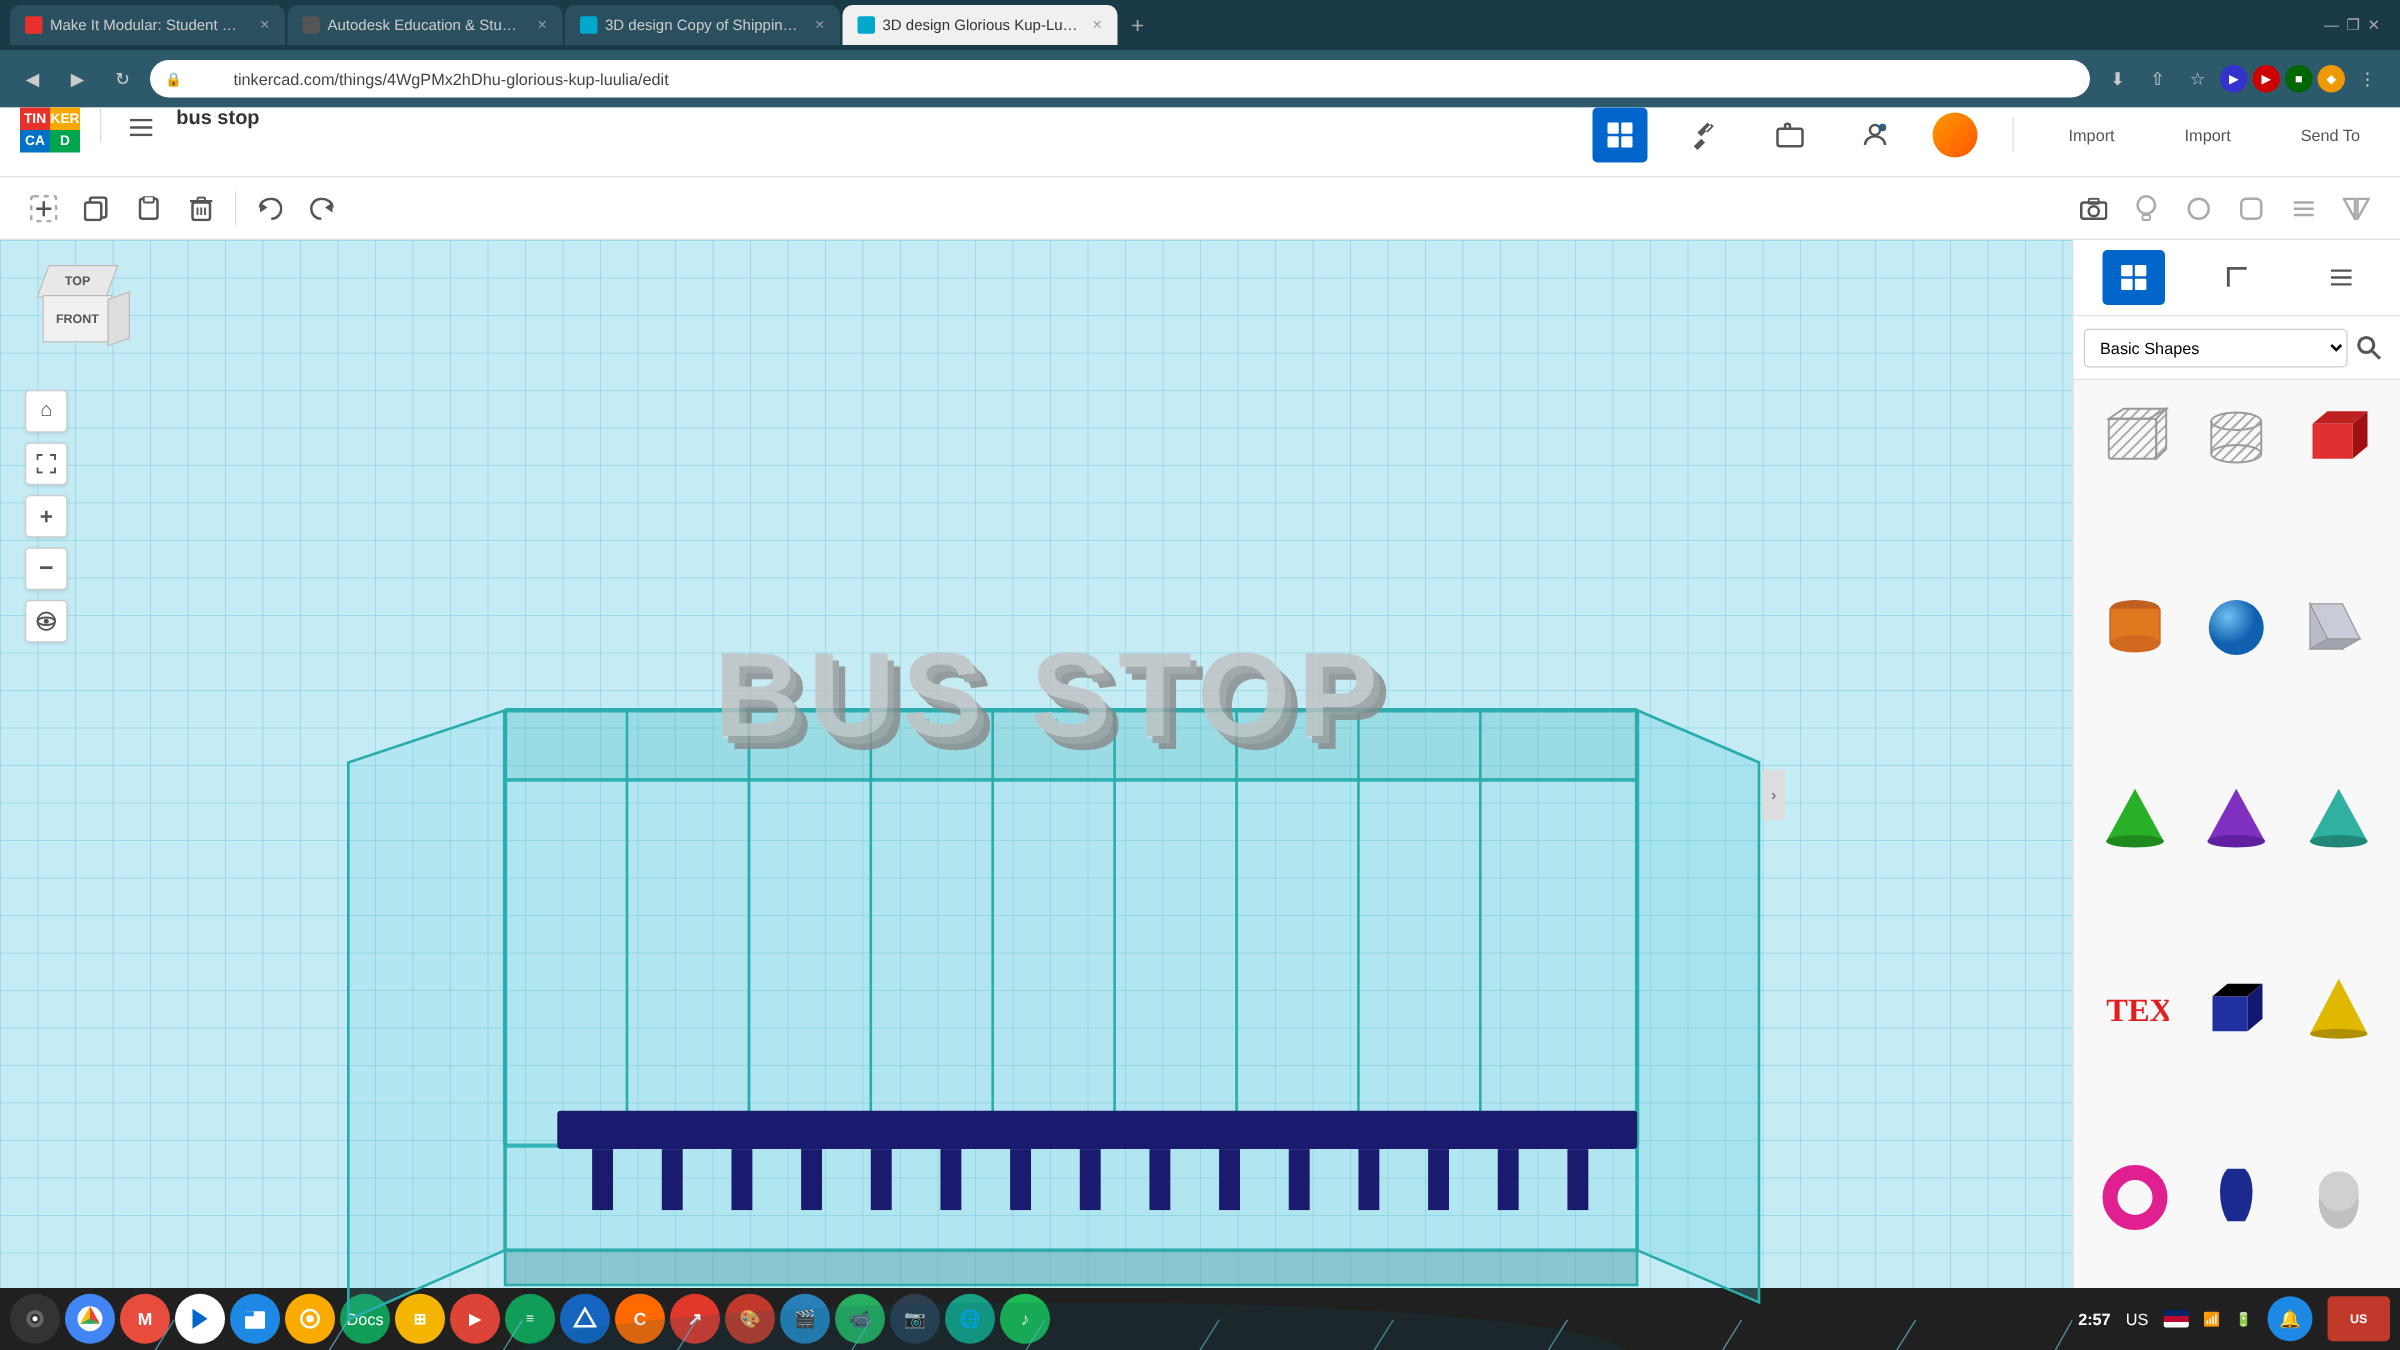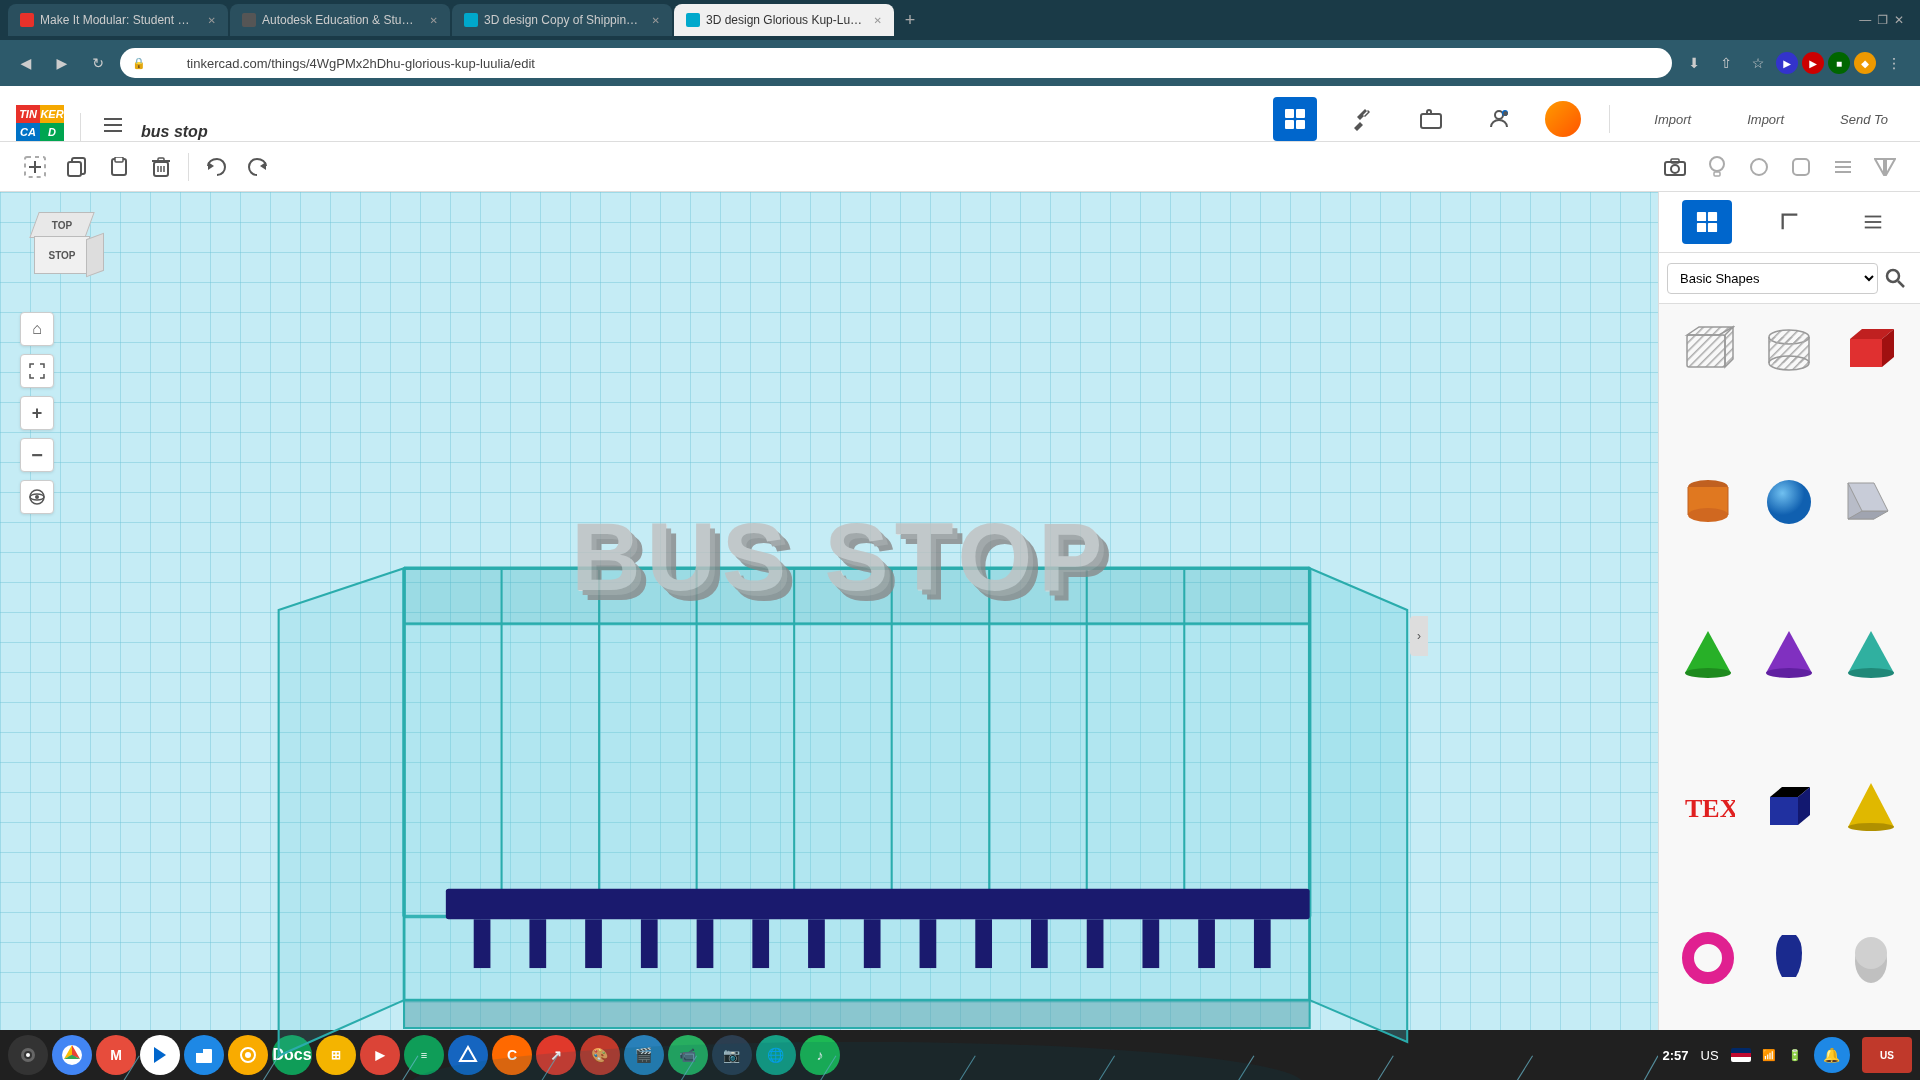--- a/index.html
+++ b/index.html
@@ -17,21 +17,21 @@
 
     .address-bar-row { display: flex; align-items: center; height: 46px; padding: 0 12px; gap: 8px; background: #2d5a6b; }
     .nav-btn { width: 28px; height: 28px; display: flex; align-items: center; justify-content: center; color: #ccc; font-size: 14px; cursor: pointer; border-radius: 50%; }
     .address-bar { flex: 1; height: 30px; background: #fff; border-radius: 15px; display: flex; align-items: center; padding: 0 12px; font-size: 13px; color: #333; gap: 8px; }
     .address-text { flex: 1; color: #444; padding-left: 33px; }
     .browser-actions { display: flex; gap: 4px; align-items: center; }
     .browser-icon { width: 28px; height: 28px; display: flex; align-items: center; justify-content: center; color: #ccc; font-size: 14px; cursor: pointer; }
 
     
     .app { display: flex; flex-direction: column; width: 1920px; height: calc(1080px - 86px); background: #f5f5f5; }
-    .app-header { display: flex; align-items: flex-end; height: 56px; background: #fff; border-bottom: 1px solid #ddd; padding: 0 16px; gap: 12px; font-style: italic; }
+    .app-header { display: flex; align-items: flex-start; height: 56px; background: #fff; border-bottom: 1px solid #ddd; padding: 0 16px; gap: 12px; }
     .tinkercad-logo { width: 48px; height: 36px; display: grid; grid-template-columns: 1fr 1fr; grid-template-rows: 1fr 1fr; font-size: 9px; font-weight: bold; }
     .logo-cell { display: flex; align-items: center; justify-content: center; color: #fff; font-weight: 900; font-size: 11px; }
     .logo-tl { background: #e8312a; }
     .logo-tr { background: #f5a800; }
     .logo-bl { background: #0072c6; }
     .logo-br { background: #00a550; }
 
     .header-divider { width: 1px; height: 28px; background: #ddd; margin: 0 4px; }
     .hamburger-btn { display: flex; align-items: center; justify-content: center; width: 32px; height: 32px; cursor: pointer; }
 
@@ -391,21 +391,21 @@
       </div>
 
       <div class="view-cube">
         <div style="position:relative; width:80px; height:80px;">
 
           <div style="position:absolute; top:0; left:10px; width:56px; height:26px; background:#e8e8e8; border:1.5px solid #bbb; transform:skewX(-20deg); display:flex; align-items:center; justify-content:center;">
             <span style="font-size:10px; font-weight:700; color:#555; transform:skewX(20deg);">TOP</span>
           </div>
 
           <div style="position:absolute; top:24px; left:10px; width:56px; height:38px; background:#f0f0f0; border:1.5px solid #bbb; display:flex; align-items:center; justify-content:center;">
-            <span style="font-size:10px; font-weight:700; color:#555;">STOP</span>
+            <span style="font-size:10px; font-weight:700; color:#555;">FRONT</span>
           </div>
 
           <div style="position:absolute; top:24px; right:0; width:18px; height:38px; background:#ddd; border:1.5px solid #bbb; transform:skewY(-20deg);"></div>
         </div>
       </div>
 
       <div class="left-controls">
         <div class="ctrl-btn">⌂</div>
         <div class="ctrl-btn">
           <svg width="16" height="16" viewBox="0 0 16 16">
@@ -668,21 +668,21 @@
       <rect x="2" y="4" width="7" height="4" fill="#1e88e5"></rect>
     </svg>
   </div>
   <div class="taskbar-icon" style="background:#f9ab00;">
     <svg width="20" height="20" viewBox="0 0 20 20">
       <circle cx="10" cy="10" r="7" fill="none" stroke="#fff" stroke-width="2"></circle>
       <circle cx="10" cy="10" r="3" fill="#fff"></circle>
     </svg>
   </div>
   <div class="taskbar-icon" style="background:#0f9d58;">
-    <span style="font-size:16px; color:white; font-weight:bold;">Docs</span>
+    <span style="font-size:13px; color:white; font-weight:normal;">Docs</span>
   </div>
   <div class="taskbar-icon" style="background:#f4b400;">
     <span style="font-size:12px; color:white; font-weight:bold;">⊞</span>
   </div>
   <div class="taskbar-icon" style="background:#db4437;">
     <span style="font-size:12px; color:white; font-weight:bold;">▶</span>
   </div>
   <div class="taskbar-icon" style="background:#0f9d58;">
     <span style="font-size:11px; color:white; font-weight:bold;">≡</span>
   </div>

